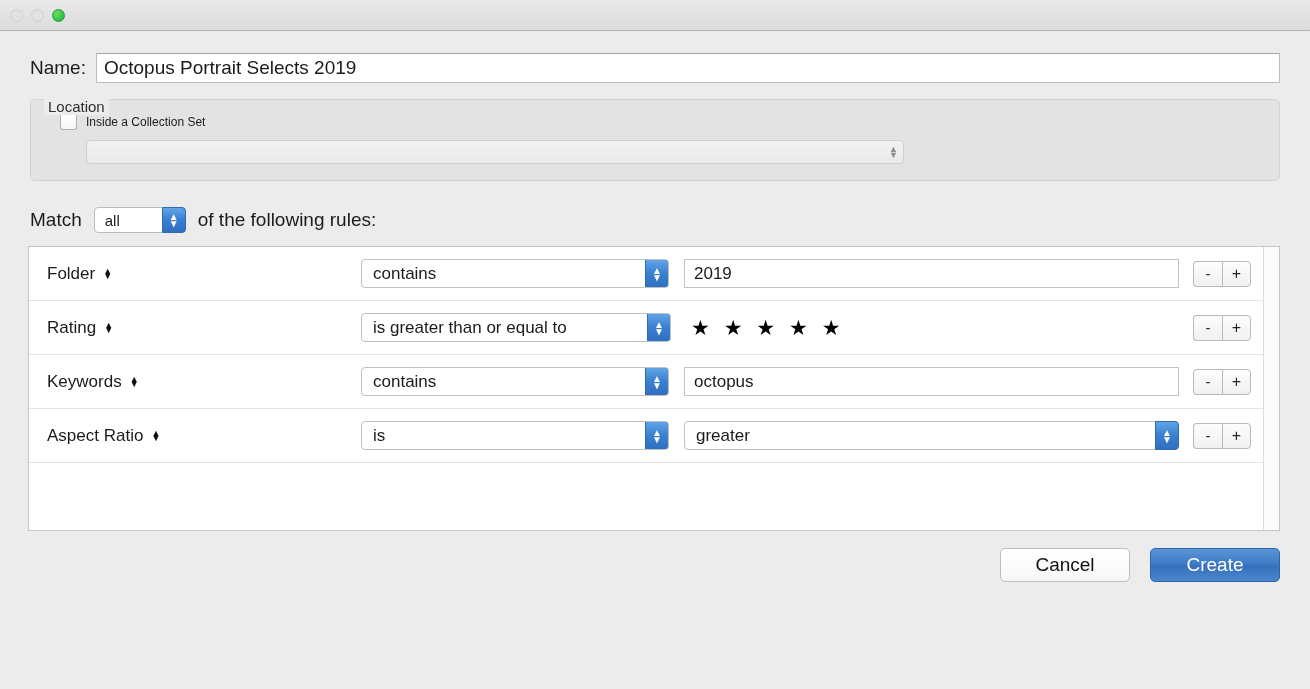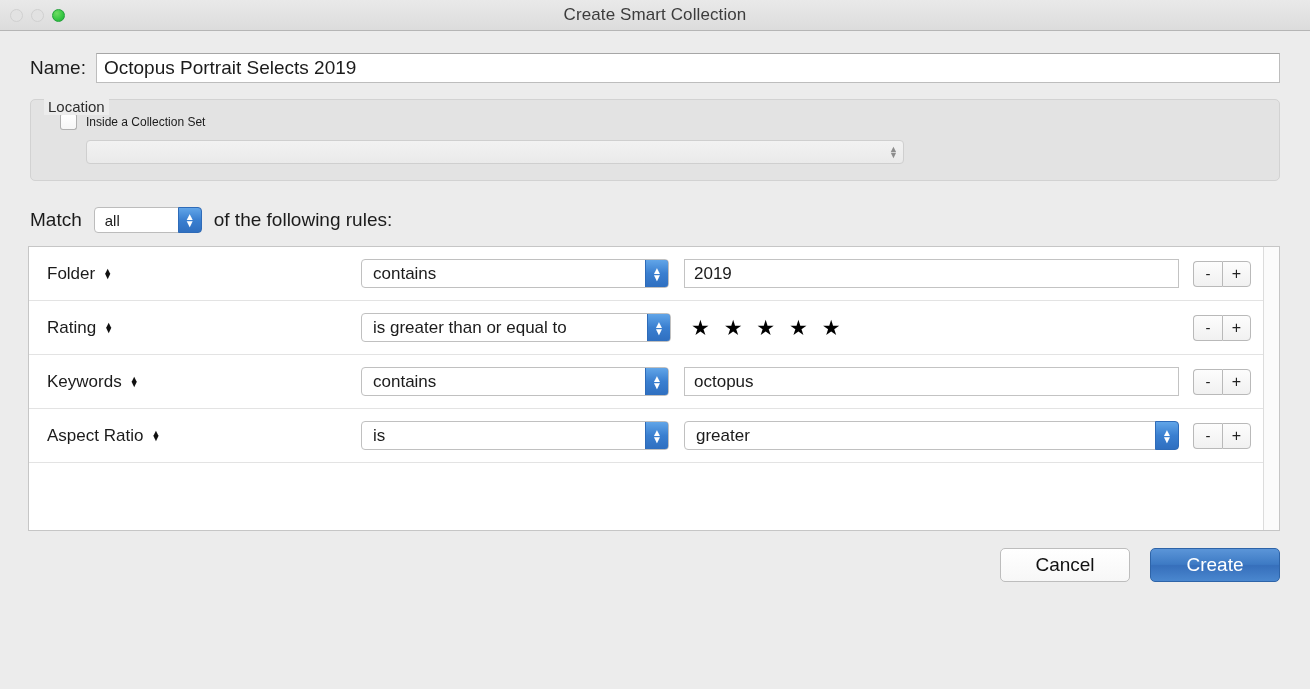--- a/index.html
+++ b/index.html
@@ -149,21 +149,21 @@
   
   .match-row {
     display: flex;
     align-items: center;
     padding: 26px 30px 0 30px;
     font-size: 19px;
     color: #1b1b1b;
   }
   .match-row .lbl { margin-right: 12px; }
   .match-popup {
-    width: 108px;
+    width: 92px;
     height: 26px;
     box-sizing: border-box;
     background: #fff;
     border: 1px solid #bcbcbc;
     border-radius: 4px;
     position: relative;
     display: flex;
     align-items: center;
     padding-left: 10px;
     font-size: 15px;
@@ -348,21 +348,20 @@
 </style>
 </head>
 <body>
 
 <div class="titlebar">
   <div class="traffic">
     <div class="light disabled"></div>
     <div class="light disabled"></div>
     <div class="light green"></div>
   </div>
-  <div class="window-title">Create Smart Collection</div>
 </div>
 
 <div class="name-row">
   <div class="name-label">Name:</div>
   <div class="name-field" placeholder="">Octopus Portrait Selects 2019</div>
 </div>
 
 <div class="location-wrap">
   <div class="group-legend">Location</div>
   <div class="group-box">

